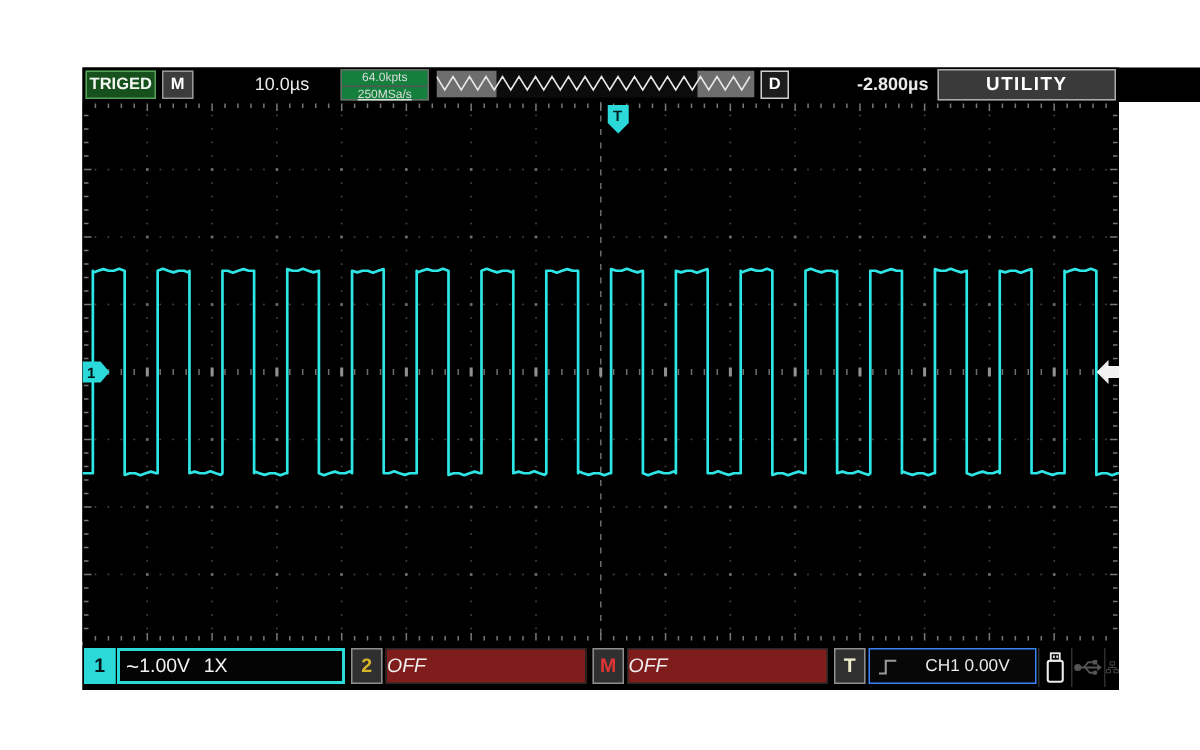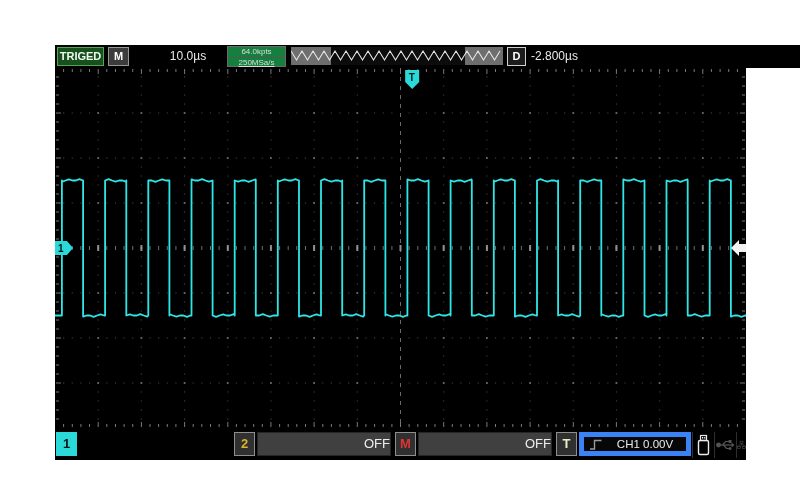--- a/index.html
+++ b/index.html
@@ -13,42 +13,42 @@
   .mbox{left:53px;top:2px;width:21px;height:19px;line-height:17px;background:#3C3C3C;
         border:1px solid #969696;color:#fff;font-size:11px;font-weight:bold;text-align:center;}
   .tbval{left:92px;top:4px;width:82px;text-align:center;color:#EAEAEA;font-size:12px;}
   .acq{left:172px;top:1px;width:59px;height:21px;border:1px solid #6A6A6A;background:#15803d;
        color:#DCDCDC;font-size:8px;text-align:center;}
   .acq .l1{height:10px;line-height:10px;}
   .acq .l2{height:9px;line-height:9px;border-top:1px solid #555;text-decoration:underline;}
   .strip{left:236px;top:2px;width:212px;height:18px;background:#0C0C0C;}
   .dbox{left:452px;top:2px;width:19px;height:19px;line-height:17px;background:#1C1C1C;
         border:1px solid #CFCFCF;color:#FFF;font-size:11px;font-weight:bold;text-align:center;}
-  .delay{left:476px;top:4px;width:88px;text-align:left;color:#EAEAEA;font-size:12px;}
+  .delay{left:476px;top:4px;width:88px;text-align:right;color:#EAEAEA;font-size:12px;font-weight:bold;}
   .utility{left:570px;top:1px;width:119px;height:21px;line-height:19px;background:#3A3A3A;
         border:1px solid #ADADAD;color:#FFF;font-size:12.5px;font-weight:bold;
         letter-spacing:1px;text-align:center;cursor:pointer;}
   .display{position:absolute;left:0;top:23px;width:691px;height:360px;background:#000;}
   .bottombar{position:absolute;left:0;top:385px;width:691px;height:30px;background:#000;}
   .bottombar > div{position:absolute;box-sizing:border-box;top:2px;}
   .chip{height:24px;line-height:22px;text-align:center;font-size:13px;font-weight:bold;
         background:#303030;border:1px solid #8E8E8E;}
   .b1{left:1px;width:21px;background:#2BD9D9;border:1px solid #2BD9D9;color:#041515;}
   .ch1box{left:23px;width:152px;height:24px;border:2px solid #2BD9D9;background:#030303;
         color:#F2F2F2;font-size:13px;line-height:20px;padding-left:4px;}
   .ch1box .coup{font-size:15px;vertical-align:-1px;}
   .ch1box .probe{margin-left:9px;}
   .b2{left:179px;width:21px;color:#D8B62A;}
   .off1{left:202px;width:134px;}
   .bm{left:340px;width:21px;color:#E03434;}
   .off2{left:363px;width:134px;}
   .bt{left:501px;width:21px;color:#EDEDC9;}
-  .offbox{height:24px;line-height:22px;text-align:right;font-size:13px;color:#EFEFEF;
-        background:#404040;border:1px solid #262626;}
-  .trigbox{left:524px;width:112px;height:24px;background:#070707;border:5px solid #3b82f6;
+  .offbox{height:24px;line-height:22px;text-align:left;font-size:13px;color:#EFEFEF;
+        background:#7f1d1d;border:1px solid #262626;font-style:italic;}
+  .trigbox{left:524px;width:112px;height:24px;background:#070707;border:1px solid #3b82f6;
         display:flex;align-items:center;}
   .trigbox .slope{margin-left:5px;display:flex;}
   .trigbox .src{flex:1;text-align:center;font-size:11.5px;color:#EAEAEA;}
   .ic{width:22px;height:26px;top:2px;border-left:1px solid #2E2E2E;display:flex;
       align-items:center;justify-content:center;overflow:hidden;}
   .usb1{left:637px;} .usb2{left:659px;} .lan{left:681px;width:10px;justify-content:flex-start;}
 </style>
 </head>
 <body>
 
@@ -66,20 +66,21 @@
       <div class="strip">
         <svg id="previewsvg" width="212" height="18">
             <rect x="0" y="0" width="212" height="18" fill="#0C0C0C"></rect>
             <rect x="0" y="0" width="40" height="18" fill="#6E6E6E"></rect>
             <rect x="174" y="0" width="38" height="18" fill="#6E6E6E"></rect>
             <polyline points="0,4 5.5,13 11,4 16.5,13 22,4 27.5,13 33,4 38.5,13 44,4 49.5,13 55,4 60.5,13 66,4 71.5,13 77,4 82.5,13 88,4 93.5,13 99,4 104.5,13 110,4 115.5,13 121,4 126.5,13 132,4 137.5,13 143,4 148.5,13 154,4 159.5,13 165,4 170.5,13 176,4 181.5,13 187,4 192.5,13 198,4 203.5,13 209,4" fill="none" stroke="#E6E6E6" stroke-width="1.1"></polyline>
           </svg>
       </div>
       <div class="dbox">D</div>
       <div class="delay">-2.800µs</div>
+      <div class="utility">UTILITY</div>
     </div>
 
     <div class="display">
       <svg id="scopesvg" width="691" height="360" viewBox="0 0 691 360">
           <rect x="0" y="0" width="691" height="360" fill="#000"></rect>
           <rect x="42.6" y="8.4" width="1.1" height="1.1" fill="#454545"></rect>
           <rect x="42.6" y="17.4" width="1.1" height="1.1" fill="#454545"></rect>
           <rect x="42.6" y="26.4" width="1.1" height="1.1" fill="#454545"></rect>
           <rect x="42.6" y="35.5" width="1.1" height="1.1" fill="#454545"></rect>
           <rect x="42.3" y="44.1" width="1.8" height="1.8" fill="#6E6E6E"></rect>
@@ -1332,20 +1333,21 @@
           <g>
             <polygon points="350.160625,2 364.160625,2 364.160625,14 357.160625,21 350.160625,14" fill="#2BD9D9"></polygon>
             <text x="353.660625" y="12.5" font-size="10" font-weight="bold" fill="#002020" font-family="Liberation Sans, DejaVu Sans, sans-serif">T</text>
           </g>
           <polygon points="676,180 684,172 684,176 691,176 691,184 684,184 684,188" fill="#F2F2F2"></polygon>
         </svg>
     </div>
 
     <div class="bottombar">
       <div class="chip b1">1</div>
+      <div class="ch1box"><span class="coup">~</span><span>1.00V</span><span class="probe">1X</span></div>
       <div class="chip b2">2</div>
       <div class="offbox off1">OFF</div>
       <div class="chip bm">M</div>
       <div class="offbox off2">OFF</div>
       <div class="chip bt">T</div>
       <div class="trigbox">
         <span class="slope">
           <svg width="15" height="15" viewBox="0 0 15 15">
             <path d="M1,12 h4.5 v-8.5 h7" fill="none" stroke="#9A9A9A" stroke-width="1.4"></path>
           </svg>

